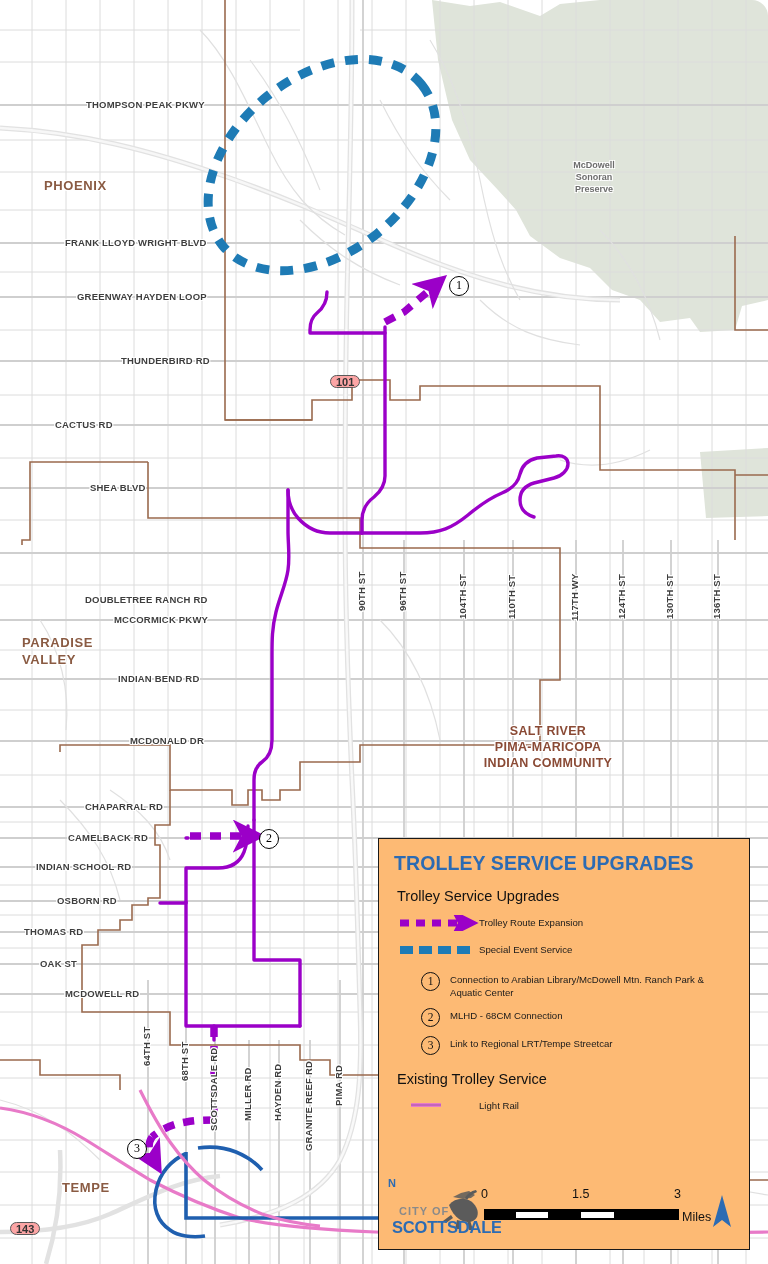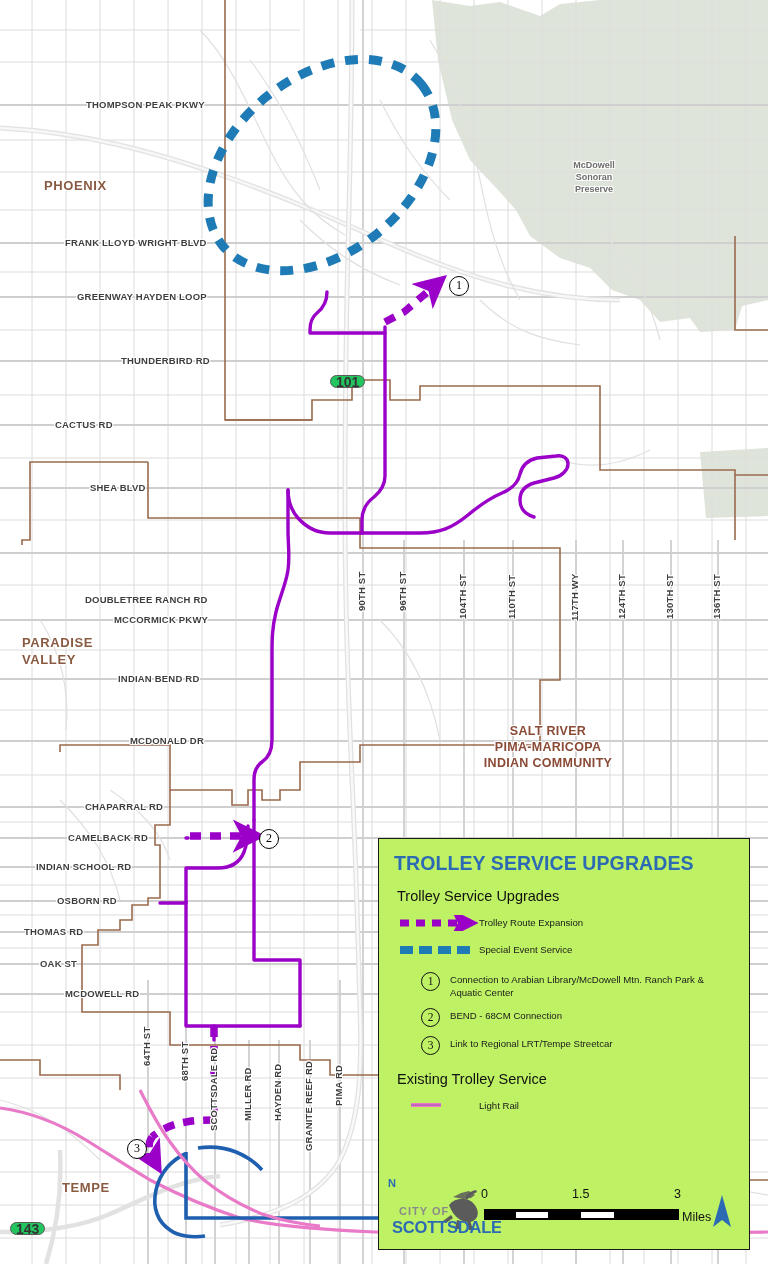--- a/index.html
+++ b/index.html
@@ -8,20 +8,21 @@
     margin: 0; padding: 0;
     background: #ffffff;
     font-family: "Liberation Sans", sans-serif;
   }
   #map-root {
     position: relative;
     width: 768px;
     height: 1264px;
     background: #ffffff;
     overflow: hidden;
+    border-radius: 16px;
   }
   #basemap { position: absolute; inset: 0; }
 
   
   .lbl {
     position: absolute;
     font-family: "Liberation Sans", sans-serif;
     white-space: nowrap;
     pointer-events: none;
   }
@@ -59,24 +60,24 @@
   .preserve-lbl {
     font-size: 9px;
     font-weight: bold;
     color: #6d6d6d;
     text-align: center;
     line-height: 12px;
     text-shadow: 1px 1px 0 #fff, -1px -1px 0 #fff, 1px -1px 0 #fff, -1px 1px 0 #fff;
   }
   .hwy-shield {
     position: absolute;
-    background: #22c55e;
+    background: #fca5a5;
     border: 1.2px solid #5a5a5a;
     border-radius: 9px;
-    font-size: 14px;
+    font-size: 11px;
     font-weight: bold;
     color: #333;
     padding: 1px 5px 0 5px;
     text-align: right;
     line-height: 10px;
   }
   .callout {
     position: absolute;
     width: 20px; height: 20px;
     border: 1.6px solid #000;
@@ -87,21 +88,21 @@
     line-height: 17px;
     text-align: center;
     font-family: "Liberation Serif", serif;
   }
 
   
   #legend {
     position: absolute;
     left: 378px; top: 838px;
     width: 372px; height: 412px;
-    background: #bef264;
+    background: #fdba74;
     border: 1.6px solid #1a1a1a;
   }
   #legend-title {
     color: #2c6bb3;
     font-size: 19.5px;
     font-weight: bold;
     letter-spacing: .1px;
     margin: 13px 0 0 15px;
   }
   .legend-section-head {
@@ -471,21 +472,21 @@
       <span class="legend-text">Special Event Service</span>
     </div>
 
     <div style="margin-top:14px;">
       <div class="num-row">
         <span class="num-circle">1</span>
         <span class="num-text">Connection to Arabian Library/McDowell Mtn. Ranch Park &amp; Aquatic Center</span>
       </div>
       <div class="num-row">
         <span class="num-circle">2</span>
-        <span class="num-text">BEND - 68CM Connection</span>
+        <span class="num-text">MLHD - 68CM Connection</span>
       </div>
       <div class="num-row">
         <span class="num-circle">3</span>
         <span class="num-text">Link to Regional LRT/Tempe Streetcar</span>
       </div>
     </div>
 
     <div class="legend-section-head" style="margin-top:16px;">Existing Trolley Service</div>
 
 

